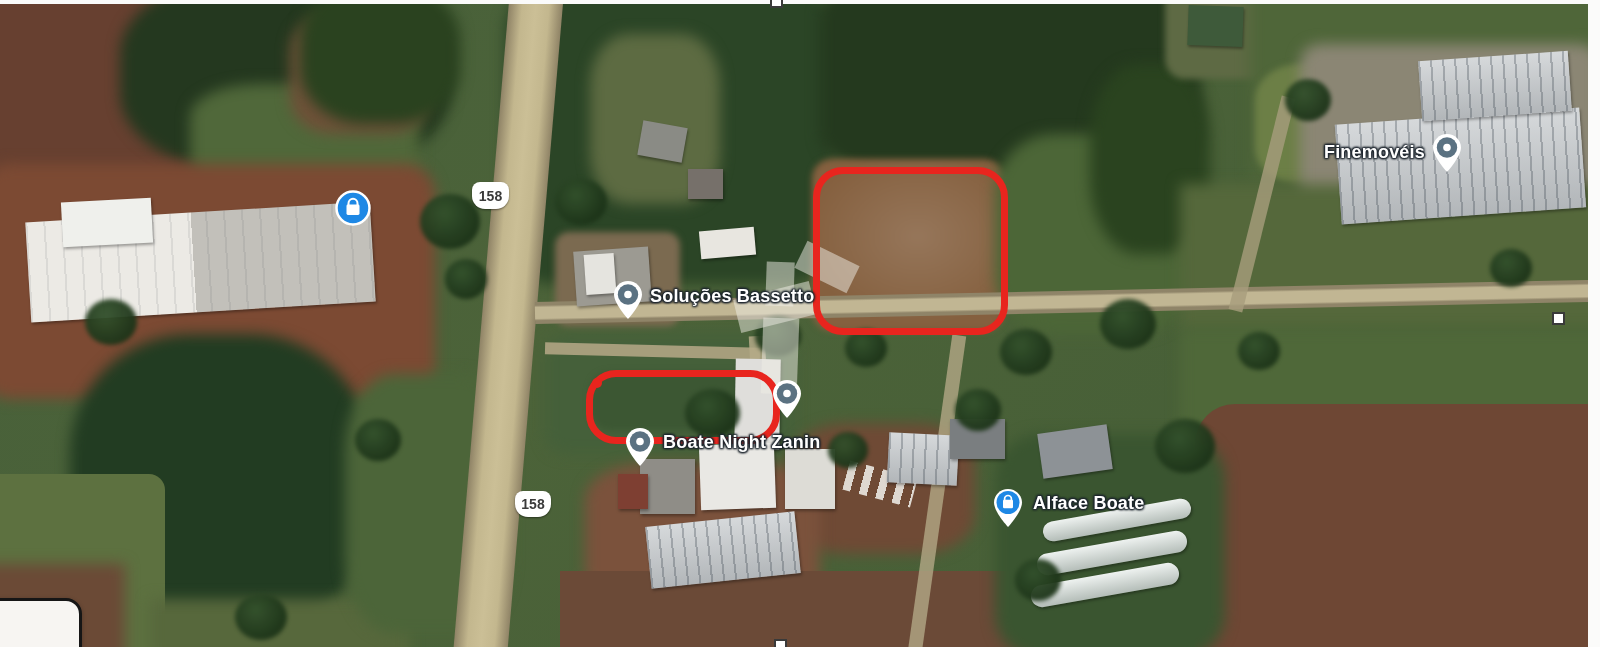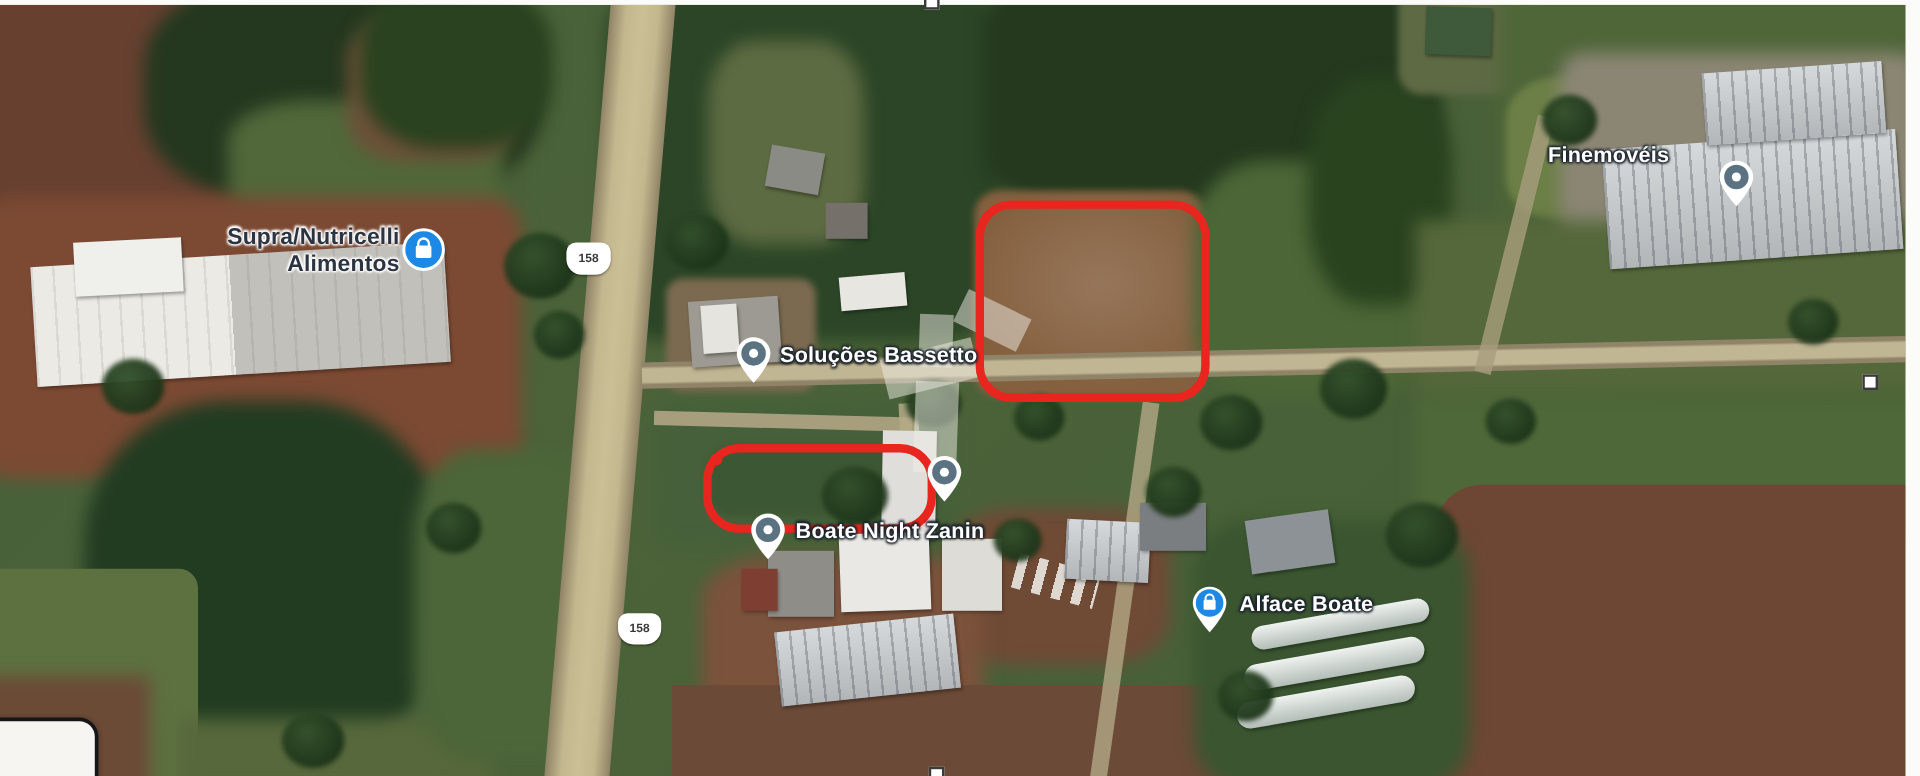--- a/index.html
+++ b/index.html
@@ -33,22 +33,22 @@
   .poi{position:absolute;z-index:7;}
   .sat-label{font-weight:700;font-size:18px;line-height:21px;letter-spacing:.2px;
      color:var(--label-white);white-space:nowrap;
      text-shadow:0 0 2px rgba(30,38,46,.95),0 0 3px rgba(30,38,46,.85),
        1px 1px 2px rgba(30,38,46,.95),-1px -1px 2px rgba(30,38,46,.95),
        1px -1px 2px rgba(30,38,46,.95),-1px 1px 2px rgba(30,38,46,.95);}
   .sat-label.dark{color:var(--label-dark);
      text-shadow:0 0 2px #fff,0 0 3px #fff,1px 1px 2px #fff,-1px -1px 2px #fff,
        1px -1px 2px rgba(255,255,255,.95),-1px 1px 2px rgba(255,255,255,.95);}
   .shield{position:absolute;z-index:7;display:flex;align-items:center;justify-content:center;
-     background:var(--shield-bg);color:var(--shield-text);font-weight:700;font-size:10px;
-     border-radius:8px 8px 13px 13px;box-shadow:0 1px 2px rgba(0,0,0,.45);margin-top:20px;}
+     background:var(--shield-bg);color:var(--shield-text);font-weight:700;font-size:14px;
+     border-radius:8px 8px 13px 13px;box-shadow:0 1px 2px rgba(0,0,0,.45);}
 
   
   .chrome{position:absolute;z-index:9;}
   .canvas-strip{background:#fbfbfa;}
   .handle{position:absolute;z-index:10;width:13px;height:13px;background:#fff;
           border:2px solid #3a3a3a;box-sizing:border-box;}
   .doc-card{position:absolute;z-index:10;left:-16px;top:598px;width:92px;height:80px;
             background:#f7f5f2;border:3px solid #161616;border-radius:16px;
             box-shadow:0 1px 4px rgba(0,0,0,.25);}
 </style>
@@ -146,26 +146,20 @@
 
   <div class="wm" style="left:766px;top:258px;width:28px;height:44px;transform:rotate(2deg);"></div>
   <div class="wm" style="left:798px;top:248px;width:58px;height:30px;transform:rotate(26deg);"></div>
   <div class="wm" style="left:736px;top:286px;width:78px;height:34px;transform:rotate(-14deg);"></div>
   <div class="wm" style="left:762px;top:314px;width:36px;height:76px;transform:rotate(2deg);"></div>
 
   <div class="annotation" style="left:813px;top:163px;width:181px;height:154px;"></div>
   <div class="annotation" style="left:586px;top:366px;width:180px;height:60px;"></div>
   <div class="reddot" style="left:592px;top:374px;"></div>
 
-  <div class="poi" style="left:148px;top:182px;width:185px;text-align:right;">
-    <div class="sat-label dark" style="font-size:19px;line-height:23px;">
-      <span>Supra/Nutricelli</span><br>
-      <span>Alimentos</span>
-    </div>
-  </div>
   <svg class="poi" style="left:335px;top:186px;" width="36" height="36" viewBox="0 0 36 36">
     <circle cx="18" cy="18" r="16.5" fill="var(--marker-blue)" stroke="#fff" stroke-width="2.5"></circle>
     <path d="M13.5 15.2 v-1.9 a4.5 4.5 0 0 1 9 0 v1.9" fill="none" stroke="#fff" stroke-width="2"></path>
     <rect x="11.5" y="14.5" width="13" height="10.5" rx="1.4" fill="#fff"></rect>
   </svg>
 
   <svg class="poi" style="left:613px;top:276px;" width="30" height="40" viewBox="0 0 30 40">
     <path d="M15 1C7.3 1 1 7.1 1 14.6 1 24 15 39 15 39s14-15 14-24.4C29 7.1 22.7 1 15 1z" fill="#fff"></path>
     <circle cx="15" cy="14.5" r="10.2" fill="var(--marker-slate)"></circle>
       <circle cx="15" cy="14.5" r="3.8" fill="#fff"></circle>
@@ -186,21 +180,21 @@
   <div class="poi sat-label" style="left:663px;top:428px;">Boate Night Zanin</div>
 
   <svg class="poi" style="left:993px;top:484px;" width="30" height="40" viewBox="0 0 30 40">
     <path d="M15 1C7.3 1 1 7.1 1 14.6 1 24 15 39 15 39s14-15 14-24.4C29 7.1 22.7 1 15 1z" fill="#fff"></path>
     <circle cx="15" cy="14.5" r="11.5" fill="var(--marker-blue)"></circle>
     <path d="M11.6 12.4 v-1.5 a3.4 3.4 0 0 1 6.8 0 v1.5" fill="none" stroke="#fff" stroke-width="1.7"></path>
     <rect x="10" y="11.8" width="10" height="8.4" rx="1.2" fill="#fff"></rect>
   </svg>
   <div class="poi sat-label" style="left:1033px;top:489px;">Alface Boate</div>
 
-  <div class="poi sat-label" style="left:1290px;top:115px;width:135px;text-align:left;">Finemovéis</div>
+  <div class="poi sat-label" style="left:1290px;top:138px;width:135px;text-align:right;">Finemovéis</div>
   <svg class="poi" style="left:1432px;top:129px;" width="30" height="40" viewBox="0 0 30 40">
     <path d="M15 1C7.3 1 1 7.1 1 14.6 1 24 15 39 15 39s14-15 14-24.4C29 7.1 22.7 1 15 1z" fill="#fff"></path>
     <circle cx="15" cy="14.5" r="10.2" fill="var(--marker-slate)"></circle>
       <circle cx="15" cy="14.5" r="3.8" fill="#fff"></circle>
   </svg>
 
   <div class="shield" style="left:472px;top:178px;width:37px;height:27px;">158</div>
   <div class="shield" style="left:515px;top:487px;width:36px;height:26px;">158</div>
 </div>
 

